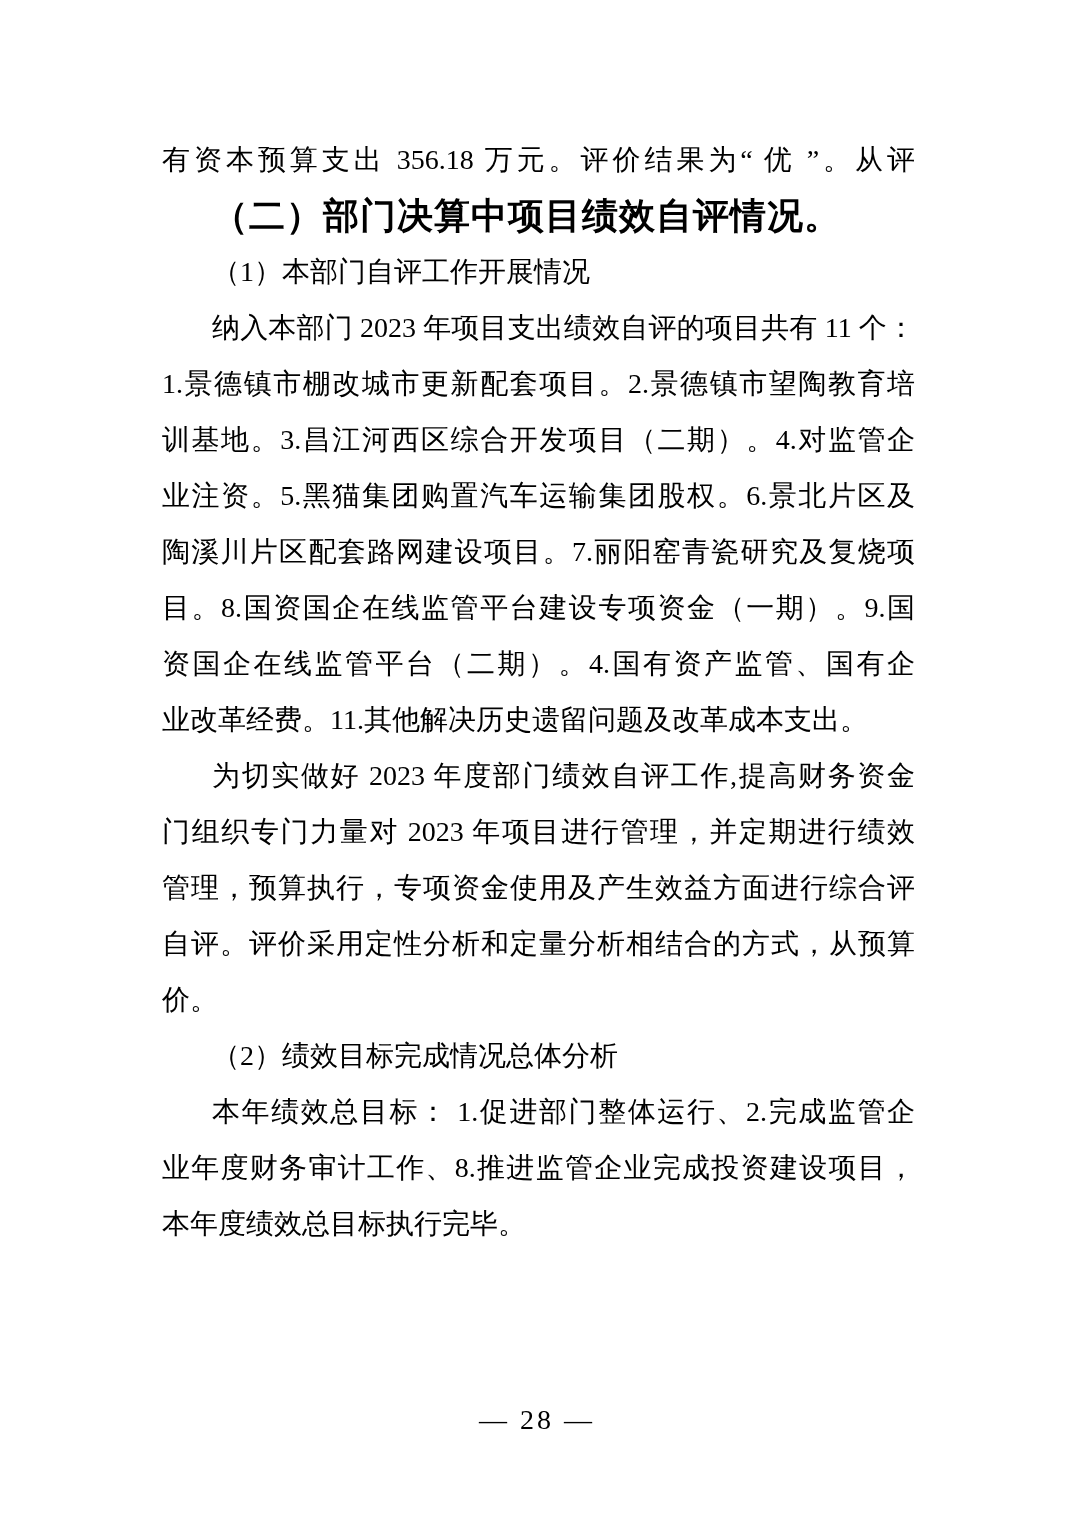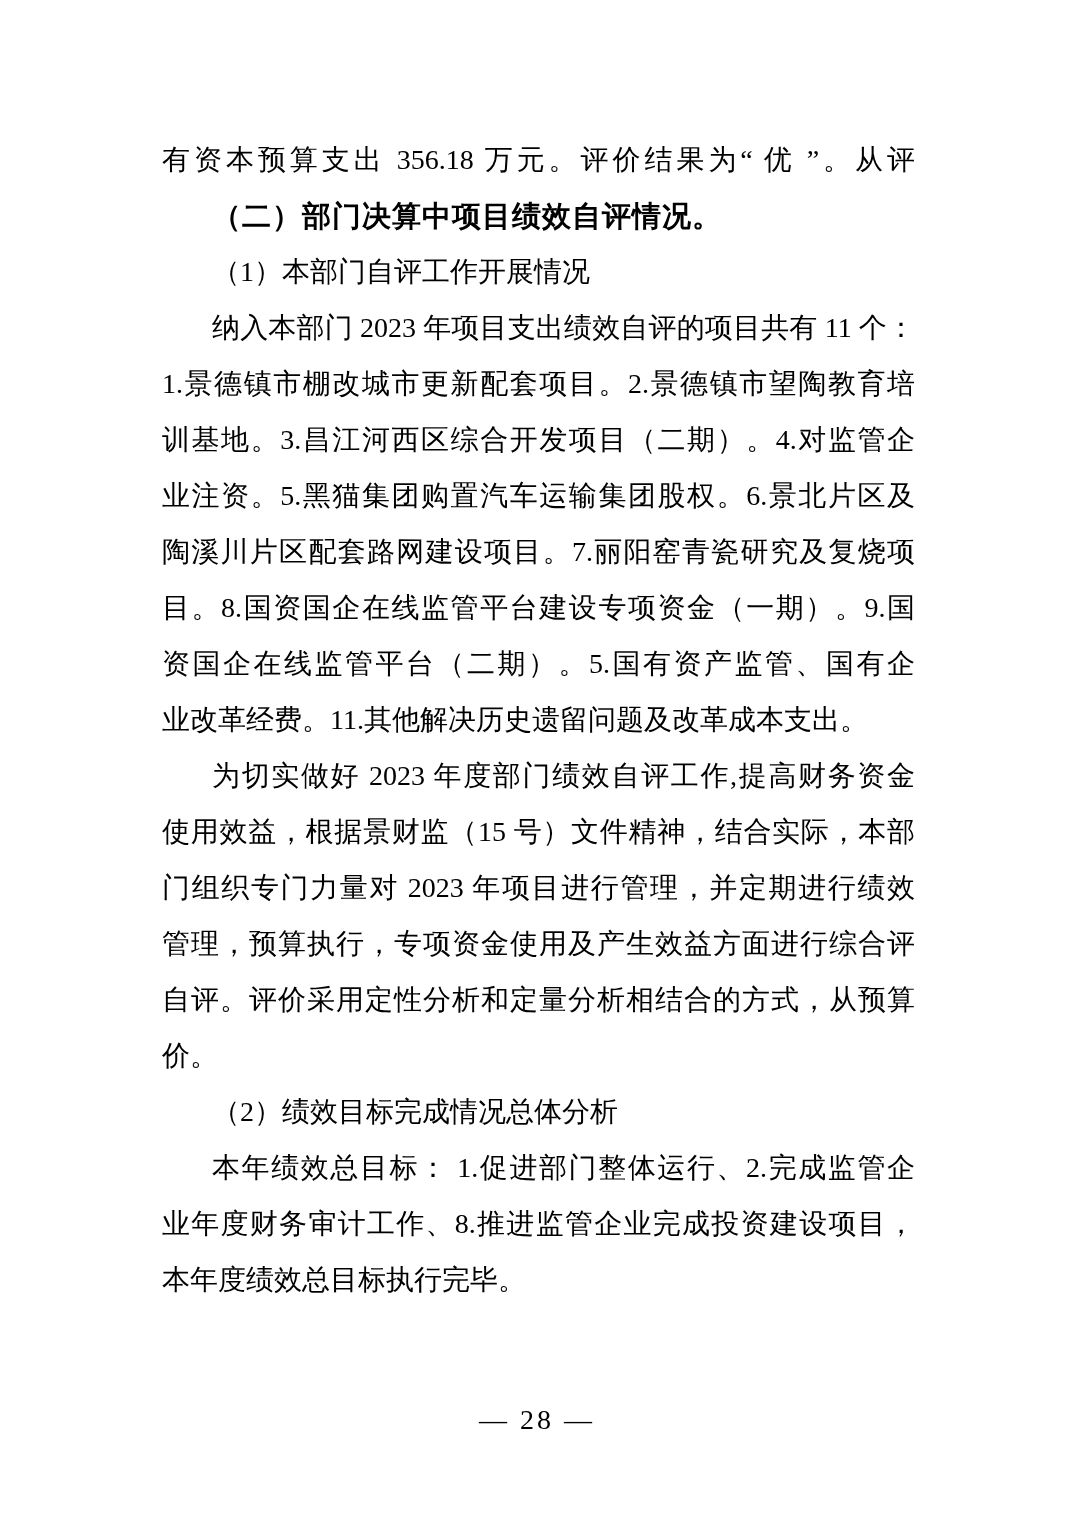--- a/index.html
+++ b/index.html
@@ -27,21 +27,21 @@
     white-space: normal;
     color: #000000;
   }
   .line.flush {
     text-align: justify;
     text-align-last: justify;
   }
   .line.indent { text-indent: 50px; }
   .paragraph.heading .line {
     font-weight: bold;
-    font-size: 29px;
+    font-size: 36px;
     letter-spacing: 1px;
   }
   .footer {
     position: absolute;
     left: 0;
     top: 1404px;
     width: 100%;
     text-align: center;
     font-size: 28px;
     letter-spacing: 3px;
@@ -62,26 +62,25 @@
       <div class="paragraph subheading">
         <div class="line indent">（1）本部门自评工作开展情况</div>
       </div>
       <div class="paragraph body">
         <div class="line flush indent">纳入本部门 2023 年项目支出绩效自评的项目共有 11 个：</div>
         <div class="line flush">1.景德镇市棚改城市更新配套项目。2.景德镇市望陶教育培</div>
         <div class="line flush">训基地。3.昌江河西区综合开发项目（二期）。4.对监管企</div>
         <div class="line flush">业注资。5.黑猫集团购置汽车运输集团股权。6.景北片区及</div>
         <div class="line flush">陶溪川片区配套路网建设项目。7.丽阳窑青瓷研究及复烧项</div>
         <div class="line flush">目。8.国资国企在线监管平台建设专项资金（一期）。9.国</div>
-        <div class="line flush">资国企在线监管平台（二期）。5.国有资产监管、国有企</div>
+        <div class="line flush">资国企在线监管平台（二期）。4.国有资产监管、国有企</div>
         <div class="line">业改革经费。11.其他解决历史遗留问题及改革成本支出。</div>
       </div>
       <div class="paragraph body">
         <div class="line flush indent">为切实做好 2023 年度部门绩效自评工作,提高财务资金</div>
-        <div class="line flush">使用效益，根据景财监（15 号）文件精神，结合实际，本部</div>
         <div class="line flush">门组织专门力量对 2023 年项目进行管理，并定期进行绩效</div>
         <div class="line flush">管理，预算执行，专项资金使用及产生效益方面进行综合评</div>
         <div class="line flush">自评。评价采用定性分析和定量分析相结合的方式，从预算</div>
         <div class="line">价。</div>
       </div>
       <div class="paragraph subheading">
         <div class="line indent">（2）绩效目标完成情况总体分析</div>
       </div>
       <div class="paragraph body">
         <div class="line flush indent">本年绩效总目标： 1.促进部门整体运行、2.完成监管企</div>

